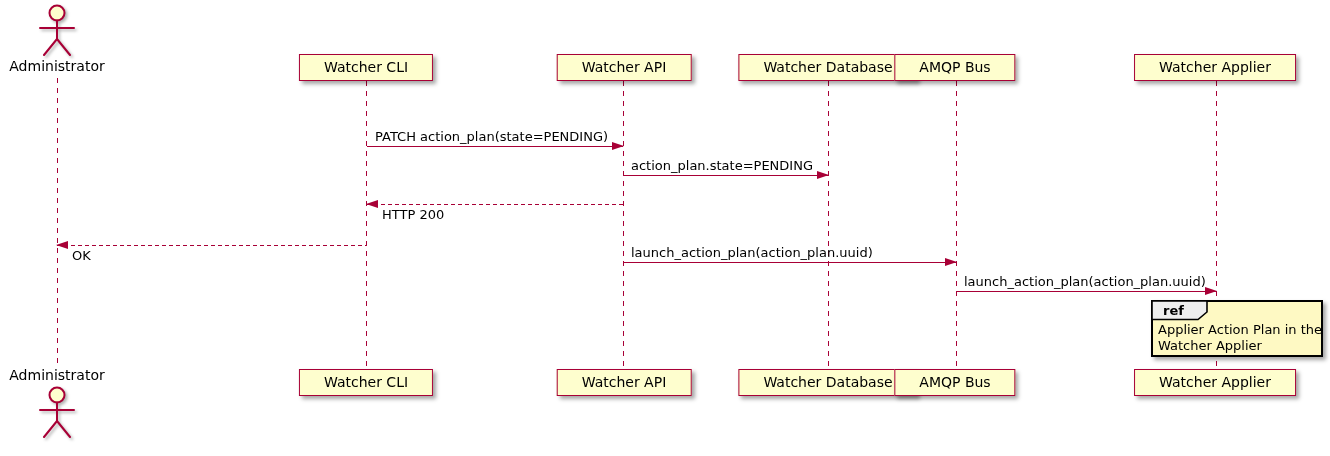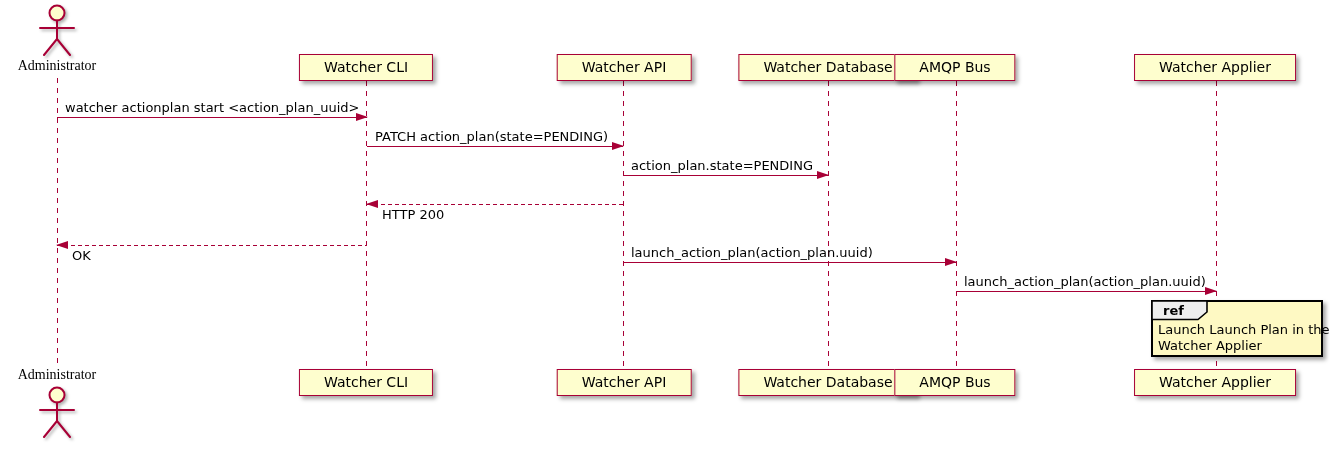--- a/index.html
+++ b/index.html
@@ -16,21 +16,21 @@
   }
   .pbox {
     position:absolute; transform:translateX(-50%);
     background:var(--participant-fill,#FEFECE);
     border:1.5px solid var(--stroke,#A80036);
     padding:4px 24px; font-size:14px; line-height:17px;
     white-space:nowrap; box-shadow:3px 3px 4px rgba(0,0,0,.35);
     z-index:3;
     text-align:center;
   }
-  .actor-label { position:absolute; transform:translateX(-50%); font-size:14px; white-space:nowrap; z-index:3;font-family:Liberation Serif, serif; }
+  .actor-label { position:absolute; transform:translateX(-50%); font-size:14px; white-space:nowrap; z-index:3; }
   .actor-figure { position:absolute; filter:drop-shadow(2.5px 2.5px 1.5px rgba(0,0,0,.3)); z-index:3; }
   .actor-figure line { stroke:var(--stroke,#A80036); stroke-width:2; stroke-linecap:round; }
   .actor-figure circle { fill:var(--participant-fill,#FEFECE); stroke:var(--stroke,#A80036); stroke-width:2; }
   .msg { position:absolute; height:22px; z-index:2; }
   .msg-label { position:absolute; top:0; left:8px; font-size:13px; white-space:nowrap; }
   .msg.left .msg-label { left:15px;margin-top:20px; }
   .msg-line { position:absolute; left:0; right:0; top:17px; height:1px; background:var(--stroke,#A80036); }
   .msg.dashed .msg-line { background:repeating-linear-gradient(to right, var(--stroke,#A80036) 0 4px, transparent 4px 7px); }
   .arrow-r {
     position:absolute; right:-1px; top:13px; width:0; height:0;
@@ -72,25 +72,20 @@
     <line x1="22" y1="36" x2="35" y2="52"></line>
   </svg>
   <div class="actor-label" style="left:57px; top:58px;">Administrator</div>
 
   <div class="pbox" style="left:366px;  top:54px;">Watcher CLI</div>
   <div class="pbox" style="left:624px;  top:54px;">Watcher API</div>
   <div class="pbox" style="left:828px;  top:54px;">Watcher Database</div>
   <div class="pbox" style="left:955px;  top:54px;">AMQP Bus</div>
   <div class="pbox" style="left:1215px; top:54px;">Watcher Applier</div>
 
-  <div class="msg" style="left:57px; top:100px; width:310px;">
-    <div class="msg-label">watcher actionplan start &lt;action_plan_uuid&gt;</div>
-    <div class="msg-line"></div>
-    <div class="arrow-r"></div>
-  </div>
 
   <div class="msg" style="left:623px; top:158px; width:205px;">
     <div class="msg-label">action_plan.state=PENDING</div>
     <div class="msg-line"></div>
     <div class="arrow-r"></div>
   </div>
 
   <div class="msg" style="left:367px; top:129px; width:256px;">
     <div class="msg-label">PATCH action_plan(state=PENDING)</div>
     <div class="msg-line"></div>
@@ -119,21 +114,21 @@
     <div class="msg-label">launch_action_plan(action_plan.uuid)</div>
     <div class="msg-line"></div>
     <div class="arrow-r"></div>
   </div>
 
   <div class="ref" style="left:1151px; top:300px; width:168px; height:53px;">
     <svg class="ref-tab" width="58" height="21" viewBox="0 0 58 21">
       <polygon points="1,1 56,1 56,12 47,19.5 1,19.5" fill="var(--ref-header-fill,#EEEEEE)" stroke="var(--ref-border,#000)" stroke-width="1.6"></polygon>
     </svg>
     <span class="ref-kw">ref</span>
-    <div class="ref-text" style="top:20px;">Launch Launch Plan in the</div>
+    <div class="ref-text" style="top:20px;">Applier Action Plan in the</div>
     <div class="ref-text" style="top:36px;">Watcher Applier</div>
   </div>
 
   <div class="pbox" style="left:366px;  top:369px;">Watcher CLI</div>
   <div class="pbox" style="left:624px;  top:369px;">Watcher API</div>
   <div class="pbox" style="left:828px;  top:369px;">Watcher Database</div>
   <div class="pbox" style="left:955px;  top:369px;">AMQP Bus</div>
   <div class="pbox" style="left:1215px; top:369px;">Watcher Applier</div>
 
   <div class="actor-label" style="left:57px; top:367px;">Administrator</div>

